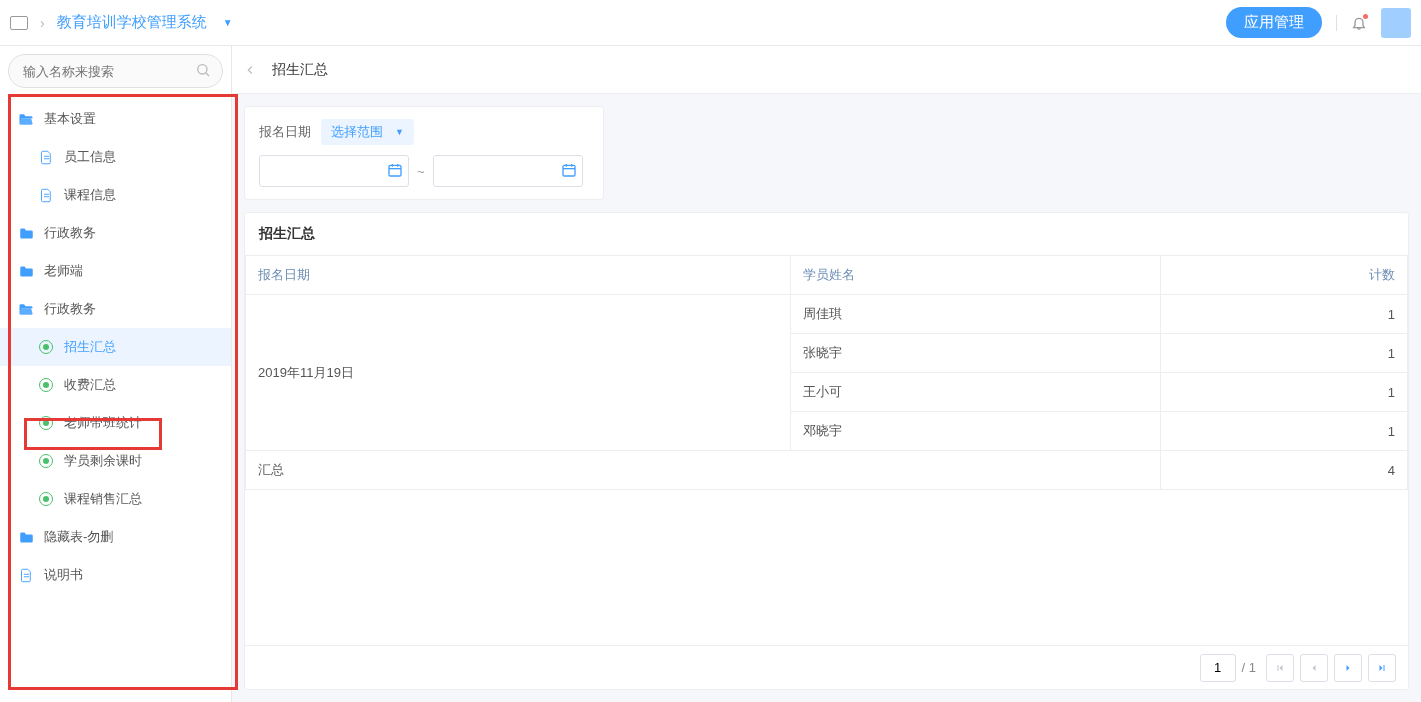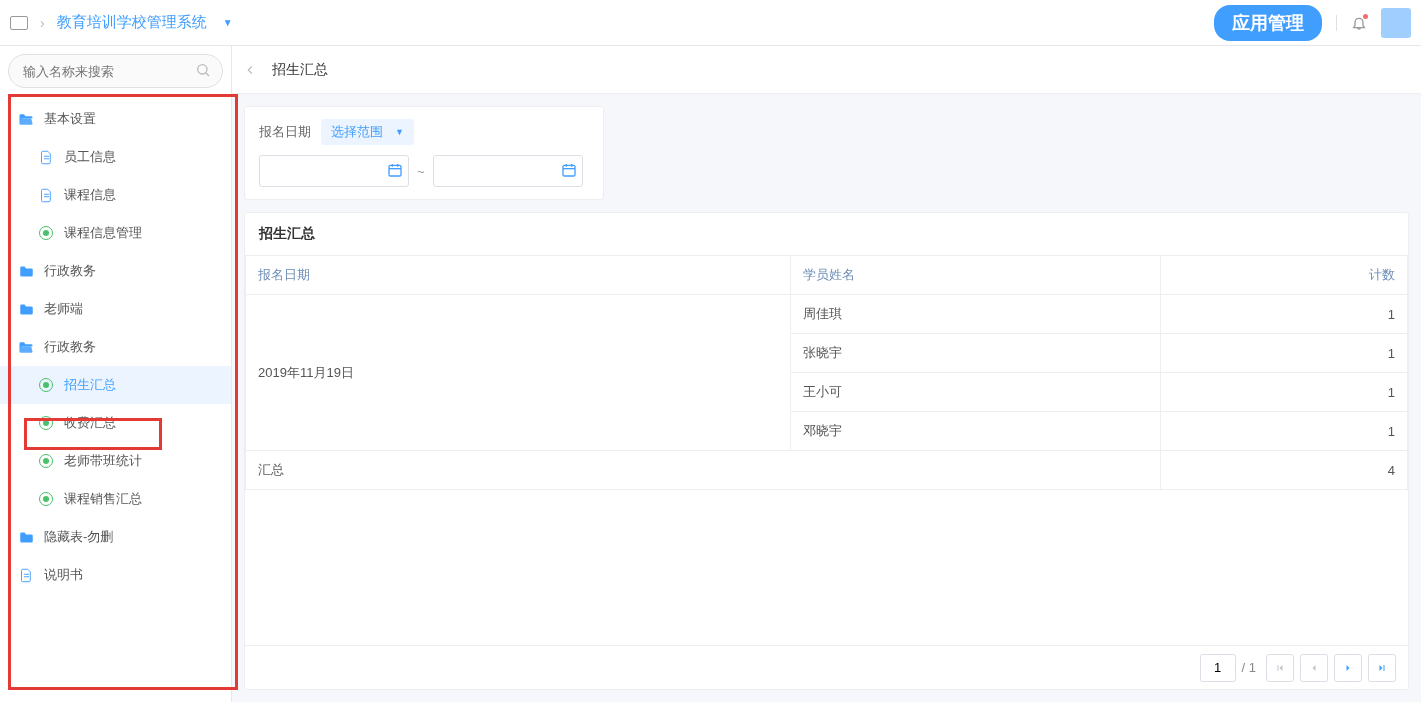--- a/index.html
+++ b/index.html
@@ -5,21 +5,21 @@
   * { box-sizing: border-box; margin: 0; padding: 0; }
   body { font-family: "Microsoft YaHei", "PingFang SC", sans-serif; font-size: 13px; color: #333; background: #fff; }
 
   .topbar { height: 46px; border-bottom: 1px solid #e8e8e8; display: flex; align-items: center; padding: 0 10px; }
   .tb-left { display: flex; align-items: center; gap: 12px; flex: 1; }
   .tb-app-icon { width: 18px; height: 14px; border: 1.5px solid #999; border-radius: 2px; position: relative; }
   .tb-chev { color: #bbb; font-size: 14px; }
   .tb-title { color: #409eff; font-size: 15px; display: flex; align-items: center; gap: 16px; cursor: pointer; }
   .tb-title .caret { font-size: 10px; color: #409eff; }
   .tb-right { display: flex; align-items: center; gap: 14px; }
-  .btn-primary { background: #409eff; color: #fff; border: none; border-radius: 16px; padding: 6px 18px; font-size: 18px; cursor: pointer; font-weight: bold; }
+  .btn-primary { background: #409eff; color: #fff; border: none; border-radius: 16px; padding: 6px 18px; font-size: 15px; cursor: pointer; }
   .vdiv { width: 1px; height: 16px; background: #e0e0e0; }
   .bell { width: 16px; height: 16px; position: relative; }
   .bell svg { width: 16px; height: 16px; }
   .bell-dot { position: absolute; top: -1px; right: -1px; width: 5px; height: 5px; background: #f56c6c; border-radius: 50%; }
   .avatar { width: 30px; height: 30px; background: #a0cfff; border-radius: 3px; }
 
   .wrap { display: flex; height: calc(100vh - 46px); }
 
   .sidebar { width: 232px; border-right: 1px solid #e8e8e8; display: flex; flex-direction: column; }
   .search-wrap { padding: 8px; }
@@ -138,26 +138,20 @@
         <div class="nav-item child">
           <span class="ic ic-doc">
             <svg viewBox="0 0 20 24">
               <path d="M4 2h8l4 4v14a2 2 0 01-2 2H4a2 2 0 01-2-2V4a2 2 0 012-2z"></path>
               <line x1="6" y1="10" x2="14" y2="10"></line>
               <line x1="6" y1="14" x2="14" y2="14"></line>
             </svg>
           </span>
           <span>课程信息</span>
         </div>
-        <div class="nav-item child">
-          <span class="ic">
-            <span class="ic-target"></span>
-          </span>
-          <span>课程信息管理</span>
-        </div>
         <div class="nav-item">
           <span class="ic ic-folder">
             <svg viewBox="0 0 24 20">
               <path d="M2 4a2 2 0 012-2h5l2 3h9a2 2 0 012 2v9a2 2 0 01-2 2H4a2 2 0 01-2-2V4z"></path>
             </svg>
           </span>
           <span>行政教务</span>
         </div>
         <div class="nav-item">
           <span class="ic ic-folder">
@@ -186,20 +180,26 @@
           <span class="ic">
             <span class="ic-target"></span>
           </span>
           <span>收费汇总</span>
         </div>
         <div class="nav-item child">
           <span class="ic">
             <span class="ic-target"></span>
           </span>
           <span>老师带班统计</span>
+        </div>
+        <div class="nav-item child">
+          <span class="ic">
+            <span class="ic-target"></span>
+          </span>
+          <span>学员剩余课时</span>
         </div>
         <div class="nav-item child">
           <span class="ic">
             <span class="ic-target"></span>
           </span>
           <span>课程销售汇总</span>
         </div>
         <div class="nav-item">
           <span class="ic ic-folder">
             <svg viewBox="0 0 24 20">

